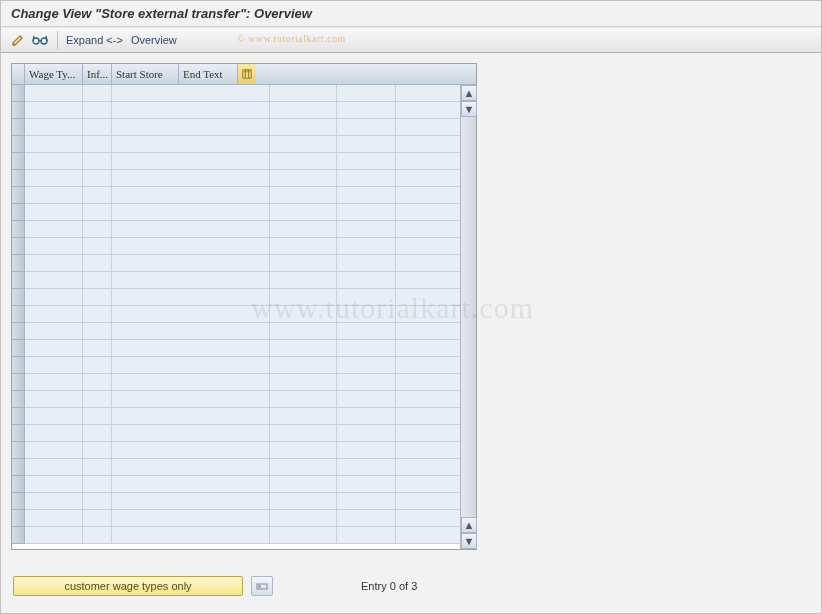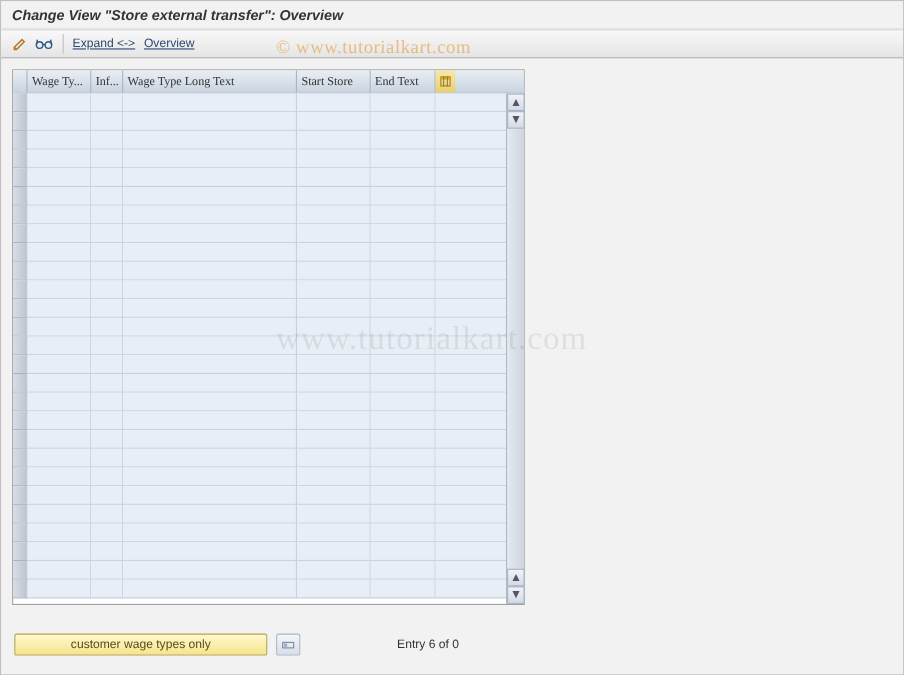--- a/index.html
+++ b/index.html
@@ -43,21 +43,20 @@
     .sep {
       width: 1px;
       height: 18px;
       background: #c0c0c0;
       margin: 0 4px;
     }
     .toolbar-text {
       color: #2a4a6f;
       margin: 0 4px;
       cursor: pointer;
-      text-decoration: underline;
     }
     .content {
       padding: 10px 0 0 10px;
     }
     .grid-container {
       width: 466px;
       border: 1px solid #a0a0a0;
       background: #fff;
       position: relative;
     }
@@ -189,23 +188,23 @@
       color: #888;
       cursor: pointer;
       display: flex;
       align-items: center;
       justify-content: center;
     }
     .entry-status { margin-left: 80px; color: #333; }
     .watermark1 {
       position: absolute;
       top: 32px;
-      left: 250px;
+      left: 236px;
       color: rgba(230, 150, 40, 0.55);
-      font-size: 17px;
+      font-size: 10px;
       font-family: Georgia, serif;
       pointer-events: none;
       letter-spacing: 0.5px;
     }
     .watermark2 {
       position: absolute;
       top: 290px;
       left: 250px;
       color: rgba(0,0,0,0.08);
       font-size: 30px;
@@ -238,21 +237,20 @@
   <div class="toolbar-text">Expand &lt;-&gt;</div>
   <div class="toolbar-text">Overview</div>
 </div>
 
 <div class="content">
   <div class="grid-container">
     <div class="grid-header">
       <div class="gh gh-row"></div>
       <div class="gh gh-0">Wage Ty...</div>
       <div class="gh gh-1">Inf...</div>
-      <div class="gh gh-2">Wage Type Long Text</div>
       <div class="gh gh-3">Start Store</div>
       <div class="gh gh-4">End Text</div>
       <div class="gh gh-cfg">
         <svg viewBox="0 0 12 12">
             <rect x="1" y="1" width="10" height="10" fill="none" stroke="#8a6a1a" stroke-width="1"></rect>
             <rect x="1" y="1" width="10" height="3" fill="#d4a82a"></rect>
             <line x1="4" y1="1" x2="4" y2="11" stroke="#8a6a1a"></line>
             <line x1="8" y1="1" x2="8" y2="11" stroke="#8a6a1a"></line>
           </svg>
       </div>
@@ -514,17 +512,17 @@
 </div>
 
 <div class="bottom-bar">
   <div class="btn-yellow">customer wage types only</div>
   <div class="btn-small">
     <svg width="12" height="12" viewBox="0 0 12 12">
         <rect x="1" y="4" width="10" height="5" fill="none" stroke="#7a8aa0" stroke-width="1"></rect>
         <rect x="2" y="5" width="3" height="3" fill="#a0b0c4"></rect>
       </svg>
   </div>
-  <div class="entry-status">Entry 6 of 0</div>
+  <div class="entry-status">Entry 0 of 3</div>
 </div>
 
 <div class="watermark1">©   www.tutorialkart.com</div>
 <div class="watermark2">www.tutorialkart.com</div>
 
 </body></html>

